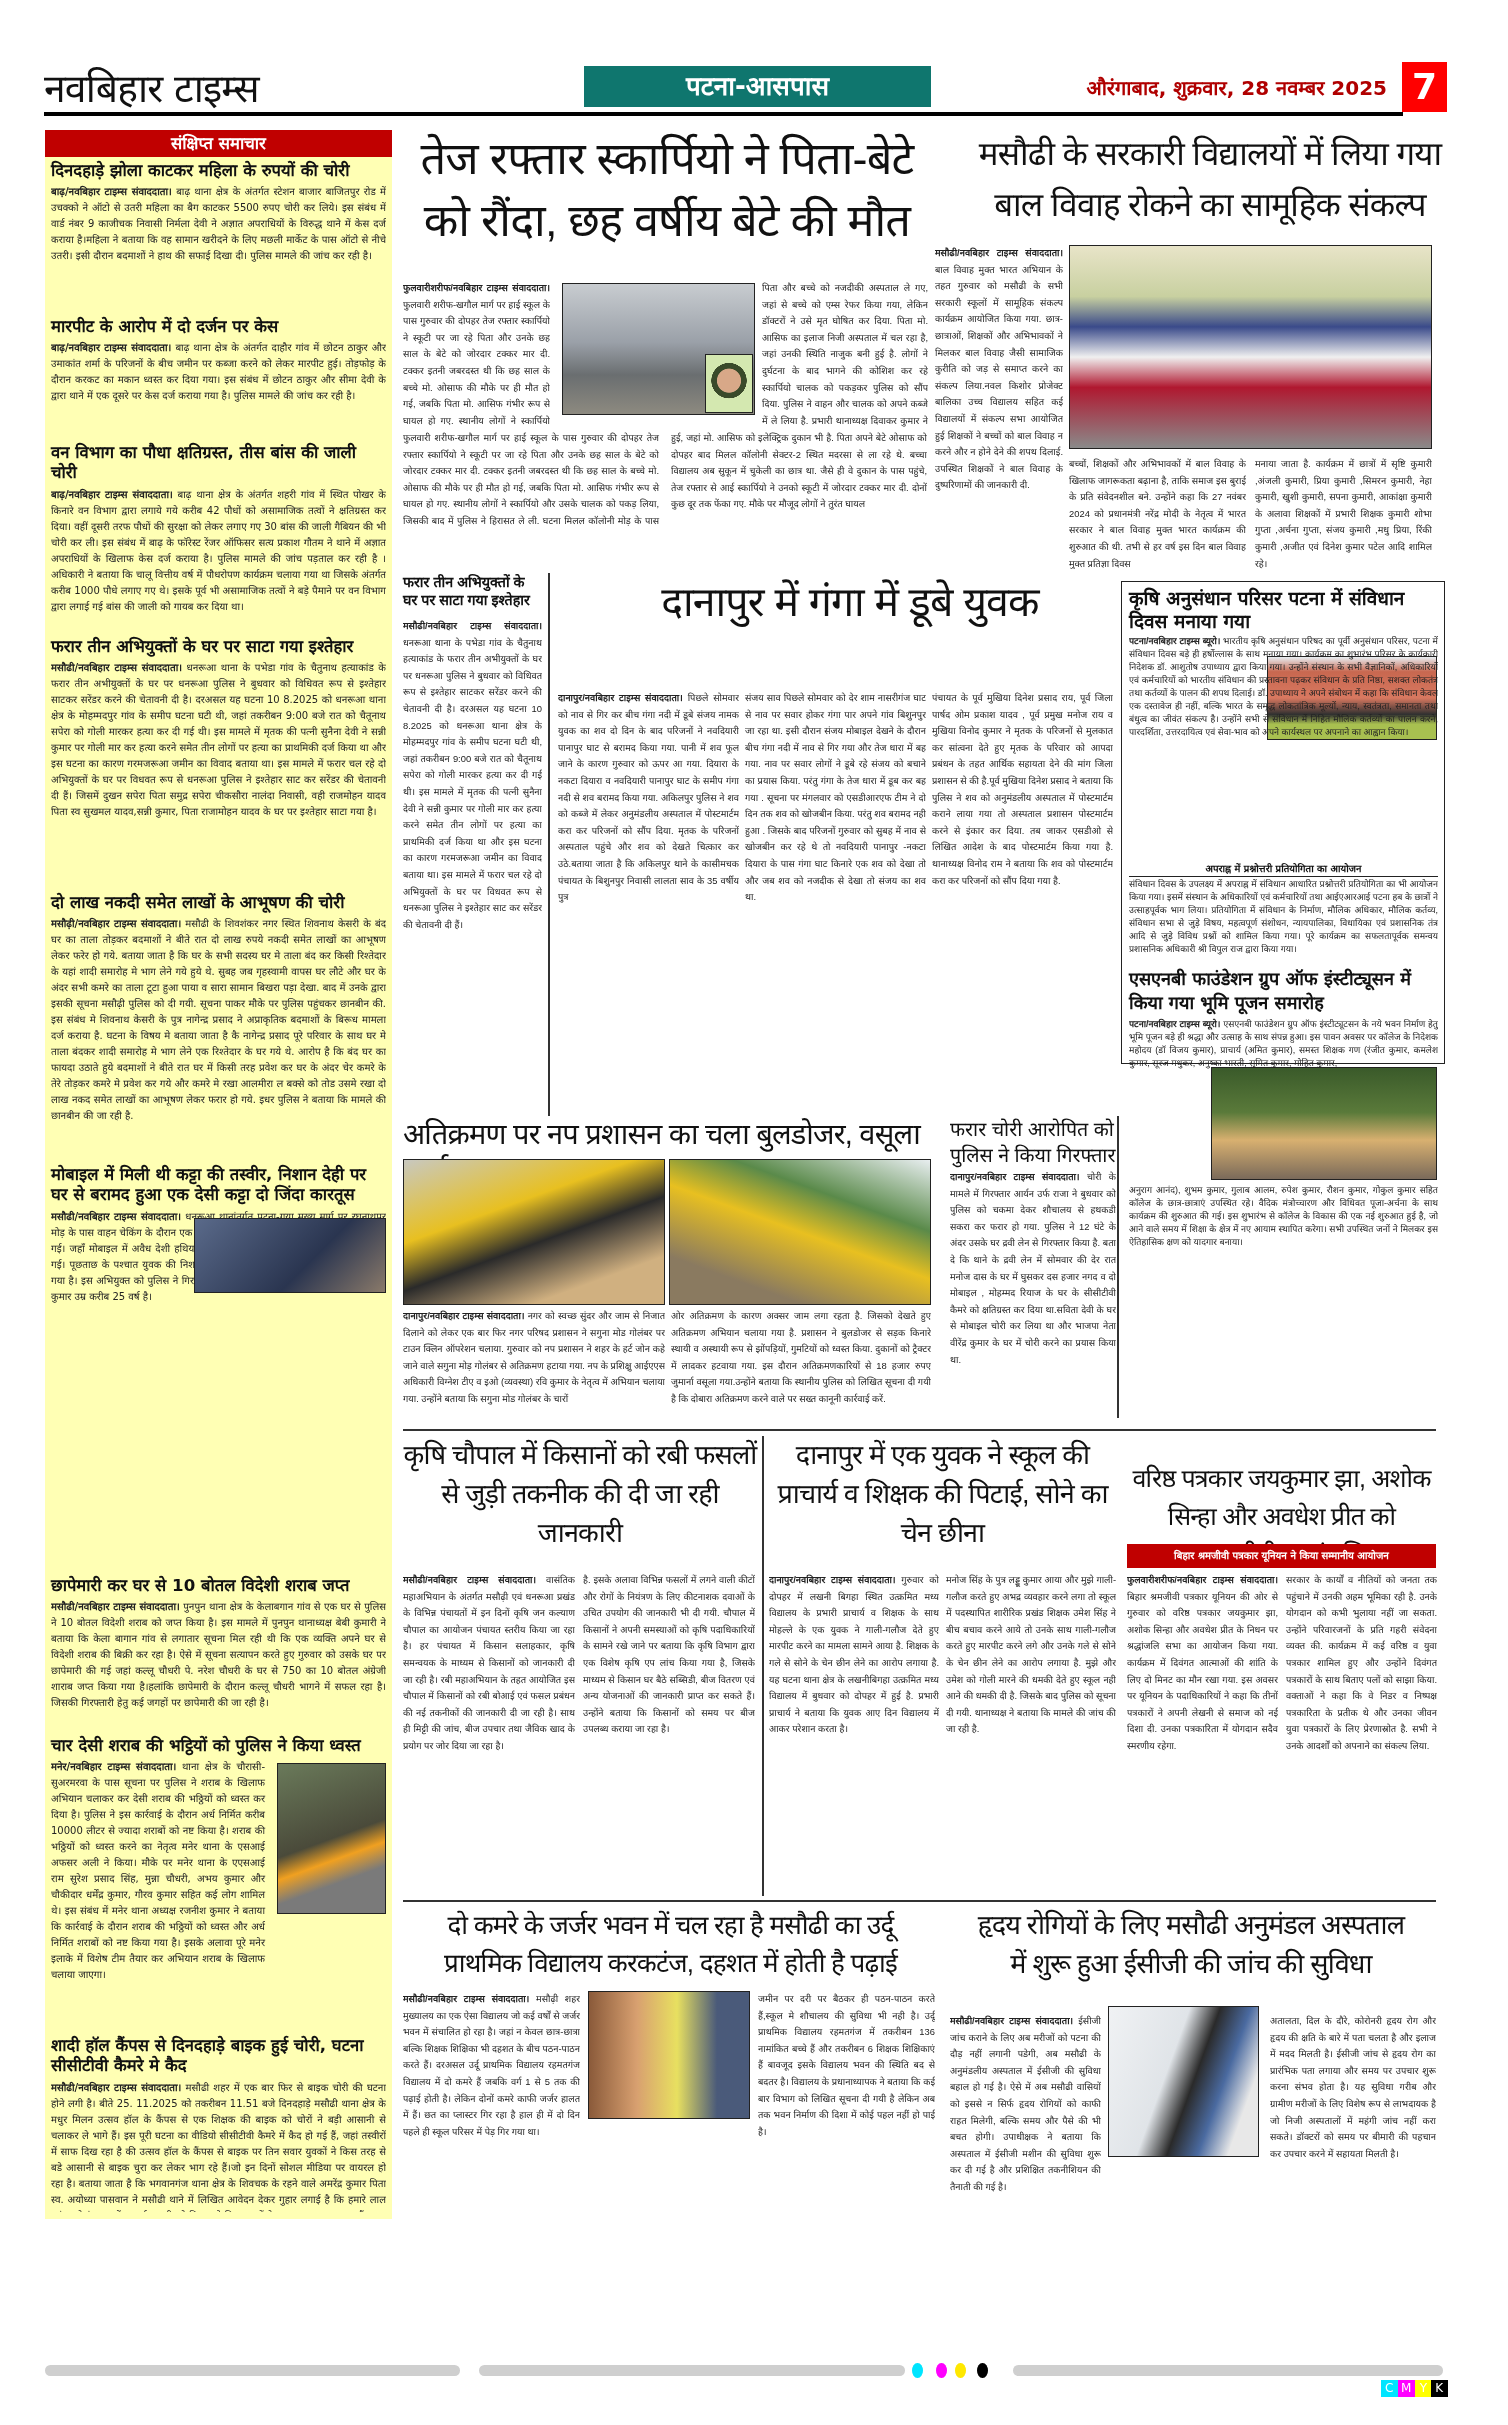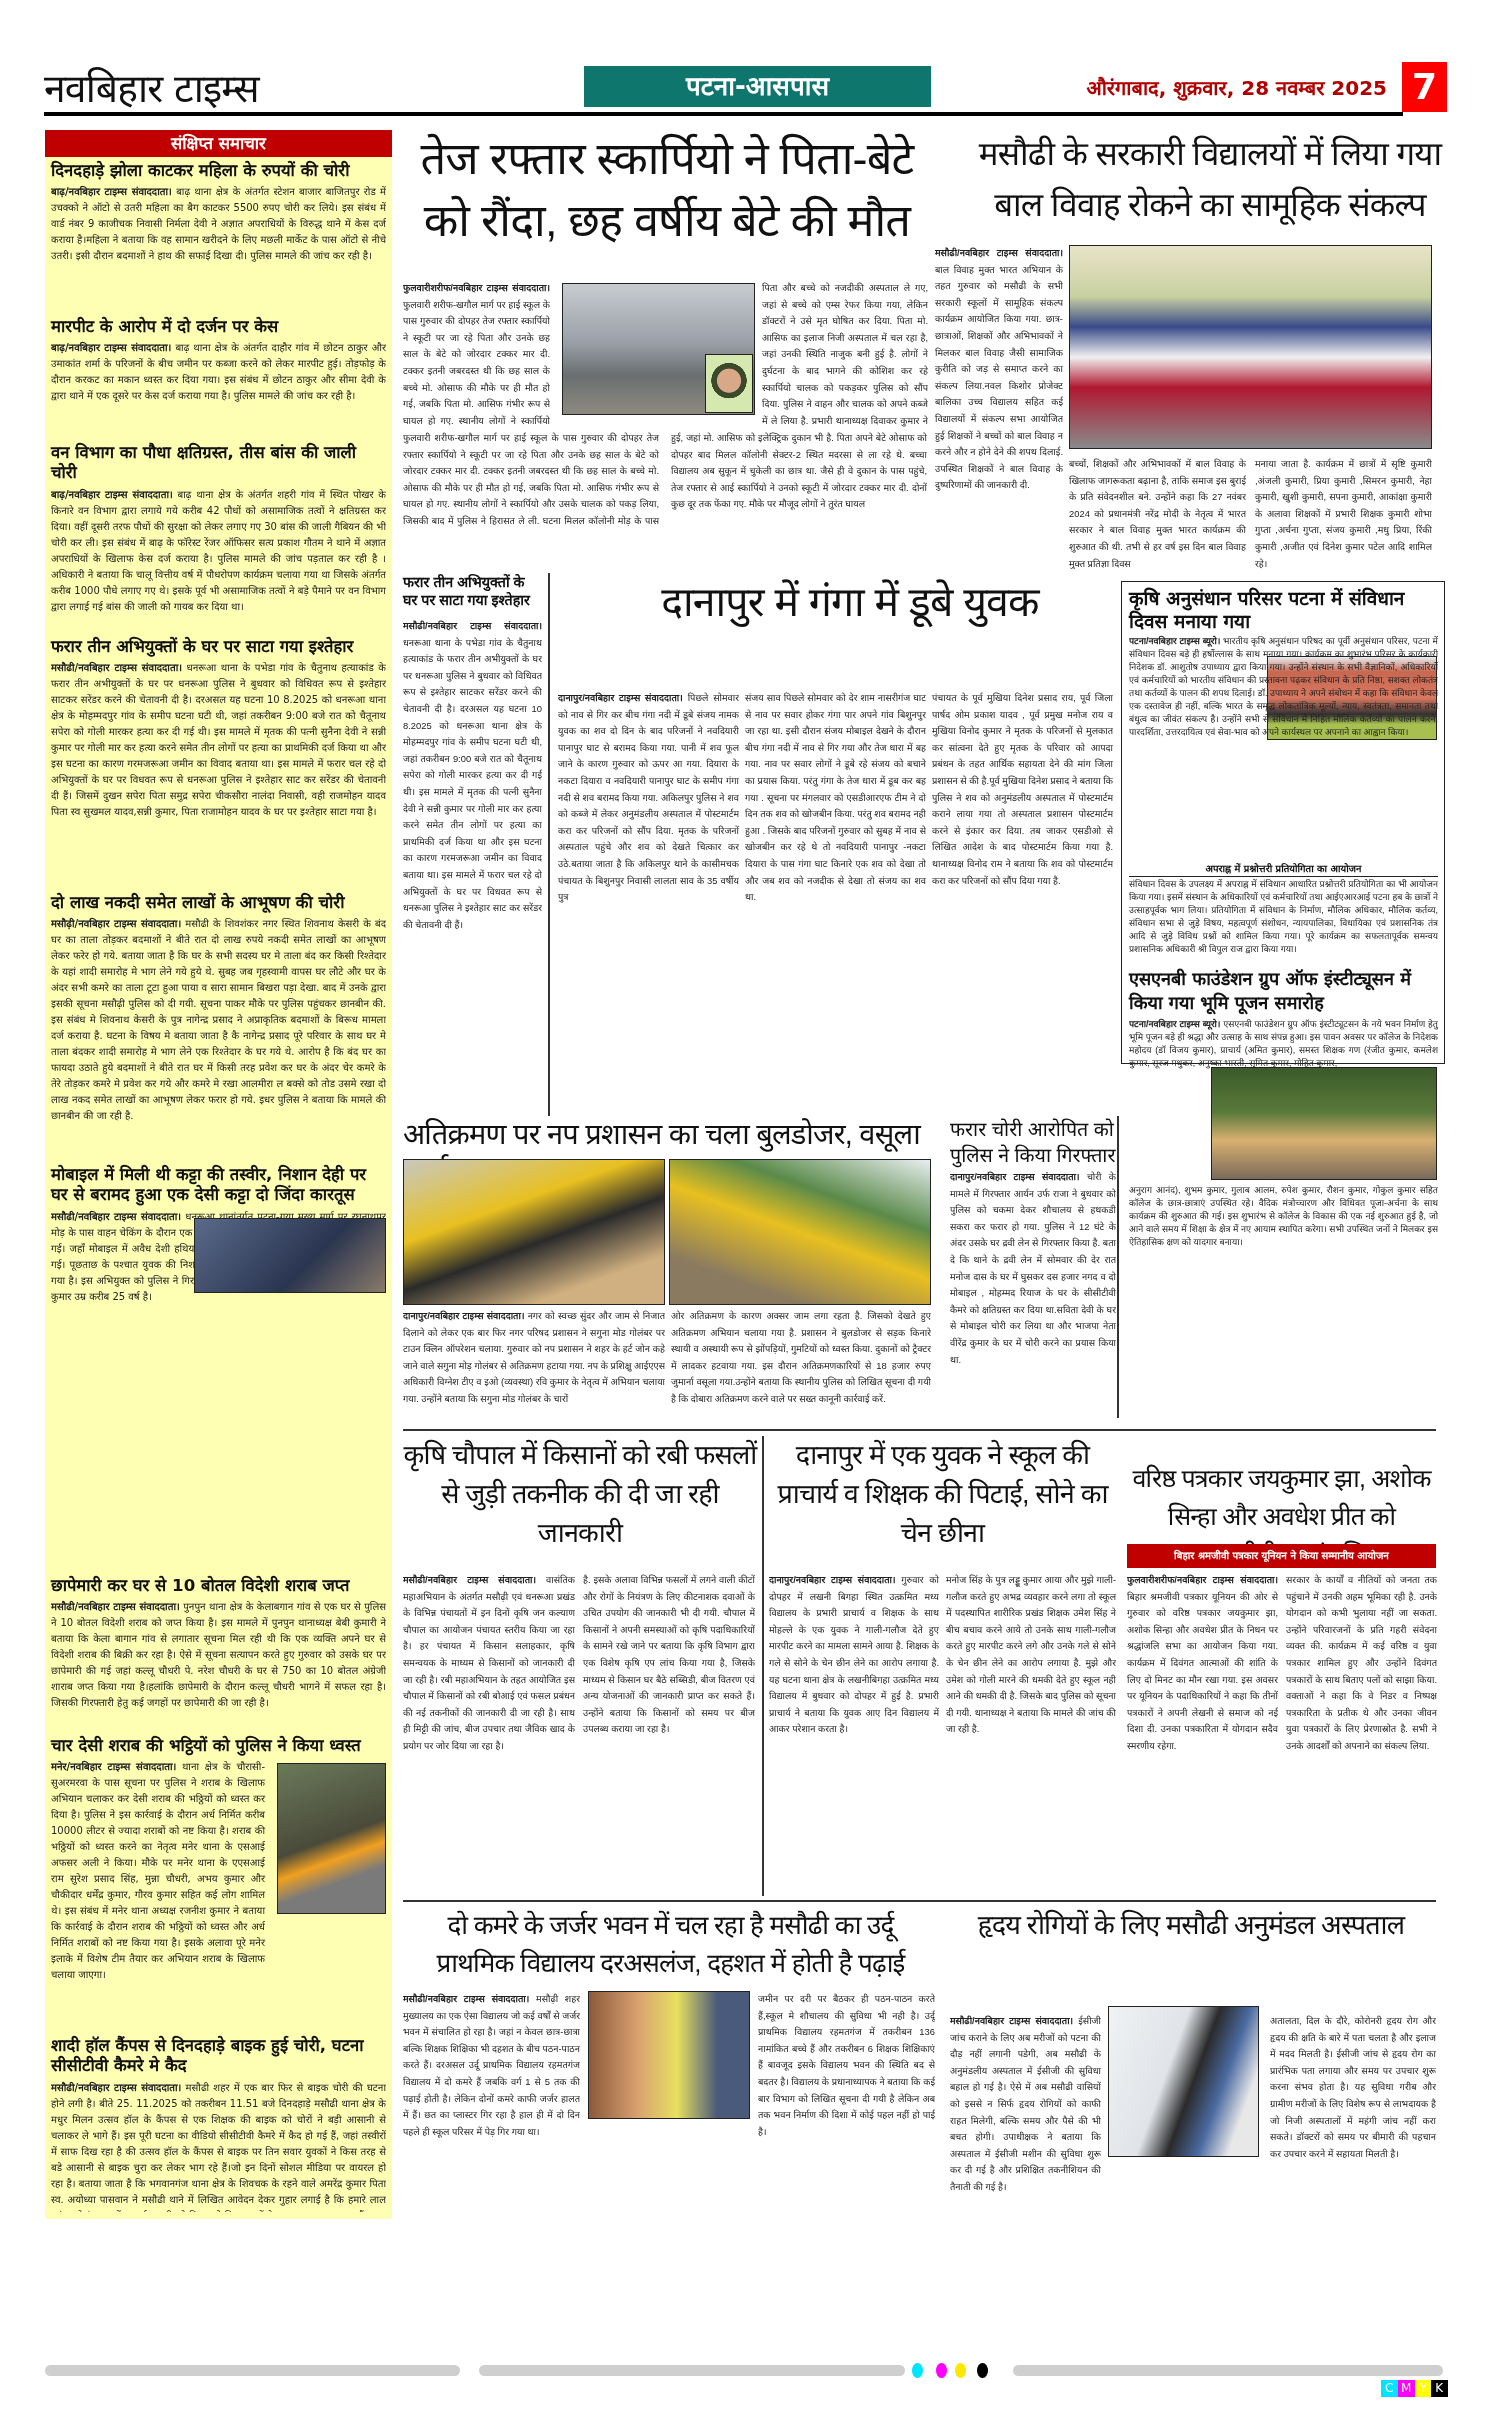--- a/index.html
+++ b/index.html
@@ -145,28 +145,29 @@
 
 <div class="abs hl" style="left:1127px;top:1459px;width:309px;font-size:25px;line-height:38px">वरिष्ठ पत्रकार जयकुमार झा, अशोक सिन्हा और अवधेश प्रीत को भावभीनी श्रद्धांजलि</div>
 <div class="redbar" style="left:1127px;top:1544px;width:309px;height:24px;font-size:10px;line-height:24px">बिहार श्रमजीवी पत्रकार यूनियन ने किया सम्मानीय आयोजन</div>
 <div class="abs col" style="left:1127px;top:1572px;width:151px;height:324px"><b>फुलवारीशरीफ/नवबिहार टाइम्स संवाददाता।</b> <span>बिहार श्रमजीवी पत्रकार यूनियन की ओर से गुरुवार को वरिष्ठ पत्रकार जयकुमार झा, अशोक सिन्हा और अवधेश प्रीत के निधन पर श्रद्धांजलि सभा का आयोजन किया गया. कार्यक्रम में दिवंगत आत्माओं की शांति के लिए दो मिनट का मौन रखा गया. इस अवसर पर यूनियन के पदाधिकारियों ने कहा कि तीनों पत्रकारों ने अपनी लेखनी से समाज को नई दिशा दी. उनका पत्रकारिता में योगदान सदैव स्मरणीय रहेगा.</span></div>
 <div class="abs col" style="left:1286px;top:1572px;width:151px;height:324px">सरकार के कार्यों व नीतियों को जनता तक पहुंचाने में उनकी अहम भूमिका रही है. उनके योगदान को कभी भुलाया नहीं जा सकता. उन्होंने परिवारजनों के प्रति गहरी संवेदना व्यक्त की. कार्यक्रम में कई वरिष्ठ व युवा पत्रकार शामिल हुए और उन्होंने दिवंगत पत्रकारों के साथ बिताए पलों को साझा किया. वक्ताओं ने कहा कि वे निडर व निष्पक्ष पत्रकारिता के प्रतीक थे और उनका जीवन युवा पत्रकारों के लिए प्रेरणास्रोत है. सभी ने उनके आदर्शों को अपनाने का संकल्प लिया.</div>
 
 <div class="hline" style="left:403px;top:1900px;width:1033px"></div>
 
 <div class="abs hl" style="left:403px;top:1906px;width:535px;font-size:26px;line-height:38px">
   <div>दो कमरे के जर्जर भवन में चल रहा है मसौढी का उर्दू</div>
-  <div>प्राथमिक विद्यालय दरअसलंज, दहशत में होती है पढ़ाई</div>
+  <div>प्राथमिक विद्यालय करकटंज, दहशत में होती है पढ़ाई</div>
 </div>
 <div class="abs col" style="left:403px;top:1991px;width:177px;height:362px"><b>मसौढी/नवबिहार टाइम्स संवाददाता।</b> <span>मसौढ़ी शहर मुख्यालय का एक ऐसा विद्यालय जो कई वर्षों से जर्जर भवन में संचालित हो रहा है। जहां न केवल छात्र-छात्रा बल्कि शिक्षक शिक्षिका भी दहशत के बीच पठन-पाठन करते हैं। दरअसल उर्दू प्राथमिक विद्यालय रहमतगंज विद्यालय में दो कमरे हैं जबकि वर्ग 1 से 5 तक की पढ़ाई होती है। लेकिन दोनों कमरे काफी जर्जर हालत में हैं। छत का प्लास्टर गिर रहा है हाल ही में दो दिन पहले ही स्कूल परिसर में पेड़ गिर गया था।</span></div>
 <div class="photo" style="left:588px;top:1991px;width:162px;height:128px;background:linear-gradient(90deg,#8a5a3a 0%,#d8a070 30%,#e8e060 55%,#4a5a7a 80%)"></div>
 <div class="abs col" style="left:758px;top:1991px;width:177px;height:362px">जमीन पर दरी पर बैठकर ही पठन-पाठन करते हैं,स्कूल मे शौचालय की सुविधा भी नही है। उर्दू प्राथमिक विद्यालय रहमतगंज में तकरीबन 136 नामांकित बच्चे हैं और तकरीबन 6 शिक्षक शिक्षिकाएं हैं बावजूद इसके विद्यालय भवन की स्थिति बद से बदतर है। विद्यालय के प्रधानाध्यापक ने बताया कि कई बार विभाग को लिखित सूचना दी गयी है लेकिन अब तक भवन निर्माण की दिशा में कोई पहल नहीं हो पाई है।</div>
 
 <div class="abs hl" style="left:946px;top:1906px;width:490px;font-size:27px;line-height:39px">
   <div>हृदय रोगियों के लिए मसौढी अनुमंडल अस्पताल</div>
+  <div>में शुरू हुआ ईसीजी की जांच की सुविधा</div>
 </div>
 <div class="abs col" style="left:950px;top:2013px;width:151px;height:339px"><b>मसौढी/नवबिहार टाइम्स संवाददाता।</b> <span>ईसीजी जांच कराने के लिए अब मरीजों को पटना की दौड़ नहीं लगानी पडेगी, अब मसौढी के अनुमंडलीय अस्पताल में ईसीजी की सुविधा बहाल हो गई है। ऐसे में अब मसौढी वासियों को इससे न सिर्फ हृदय रोगियों को काफी राहत मिलेगी, बल्कि समय और पैसे की भी बचत होगी। उपाधीक्षक ने बताया कि अस्पताल में ईसीजी मशीन की सुविधा शुरू कर दी गई है और प्रशिक्षित तकनीशियन की तैनाती की गई है।</span></div>
 <div class="photo" style="left:1108px;top:2006px;width:151px;height:151px;background:linear-gradient(110deg,#f0f2f4 0%,#e0e4e8 40%,#2a2a2a 55%,#4a6aa0 70%,#e8e8e8 85%)"></div>
 <div class="abs col" style="left:1270px;top:2013px;width:166px;height:339px">अतालता, दिल के दौरे, कोरोनरी हृदय रोग और हृदय की क्षति के बारे में पता चलता है और इलाज में मदद मिलती है। ईसीजी जांच से हृदय रोग का प्रारंभिक पता लगाया और समय पर उपचार शुरू करना संभव होता है। यह सुविधा गरीब और ग्रामीण मरीजों के लिए विशेष रूप से लाभदायक है जो निजी अस्पतालों में महंगी जांच नहीं करा सकते। डॉक्टरों को समय पर बीमारी की पहचान कर उपचार करने में सहायता मिलती है।</div>
 
 <div class="footerbar" style="left:45px;width:415px"></div>
 <div class="footerbar" style="left:479px;width:426px"></div>
 <div class="footerbar" style="left:1013px;width:430px"></div>
 <div class="dot" style="left:912px;background:#00e5ff"></div>
 <div class="dot" style="left:936px;background:#ff00ff"></div>

